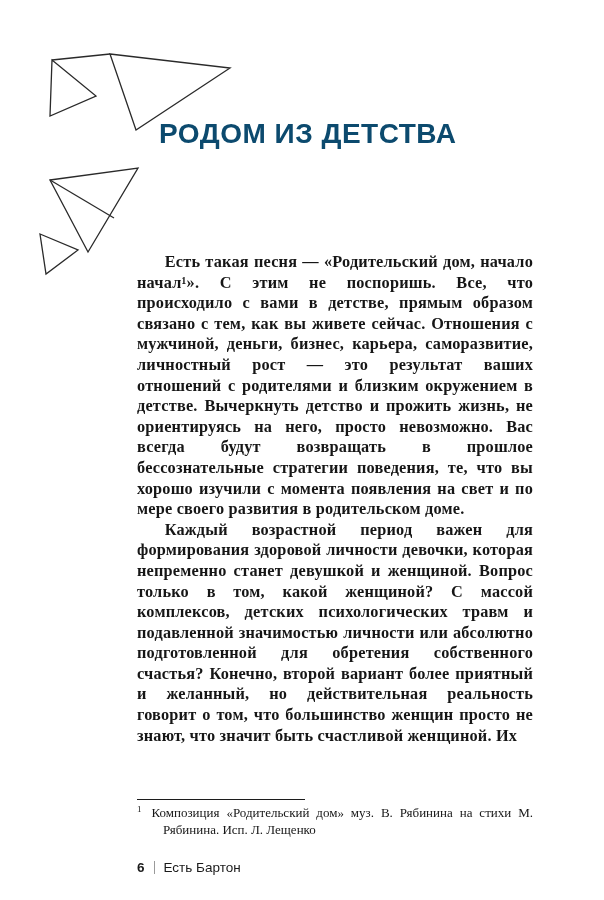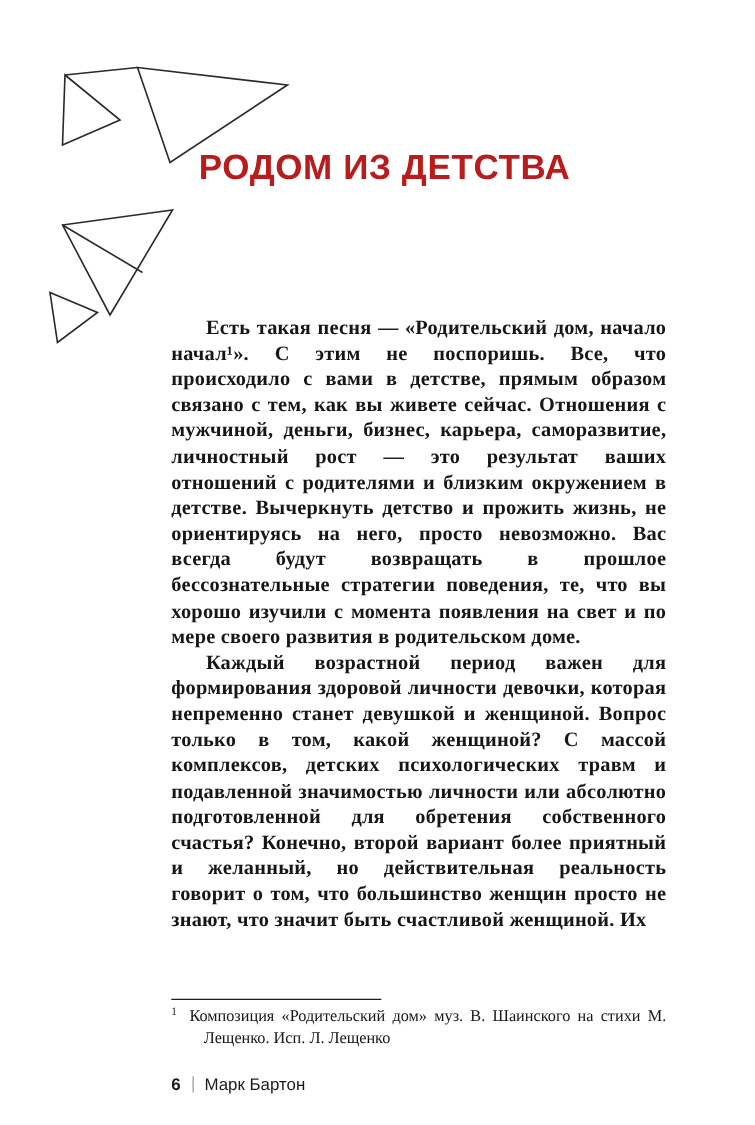--- a/index.html
+++ b/index.html
@@ -22,21 +22,21 @@
   }
   .chapter-title {
     position: absolute;
     left: 159px;
     top: 118px;
     width: 400px;
     font-family: "Liberation Sans", sans-serif;
     font-weight: 700;
     font-size: 28px;
     letter-spacing: 0.5px;
-    color: #b91c1c;
+    color: #0c4a6e;
     white-space: nowrap;
   }
   .body-text {
     position: absolute;
     left: 137px;
     top: 252px;
     width: 396px;
     font-size: 16.3px;
     line-height: 20.6px;
     text-align: justify;
@@ -107,21 +107,21 @@
 
   <div class="chapter-title">РОДОМ ИЗ ДЕТСТВА</div>
 
   <div class="body-text">
     <p>Есть такая песня — «Родительский дом, начало начал¹». С этим не поспоришь. Все, что происходило с вами в детстве, прямым образом связано с тем, как вы живете сейчас. Отношения с мужчиной, деньги, бизнес, карьера, саморазвитие, личностный рост — это результат ваших отношений с родителями и близким окружением в детстве. Вычеркнуть детство и прожить жизнь, не ориентируясь на него, просто невозможно. Вас всегда будут возвращать в прошлое бессознательные стратегии поведения, те, что вы хорошо изучили с момента появления на свет и по мере своего развития в родительском доме.</p>
     <p>Каждый возрастной период важен для формирования здоровой личности девочки, которая непременно станет девушкой и женщиной. Вопрос только в том, какой женщиной? С массой комплексов, детских психологических травм и подавленной значимостью личности или абсолютно подготовленной для обретения собственного счастья? Конечно, второй вариант более приятный и желанный, но действительная реальность говорит о том, что большинство женщин просто не знают, что значит быть счастливой женщиной. Их</p>
   </div>
 
   <div class="footnote-rule"></div>
 
-  <div class="footnote"><sup>1</sup><span>Композиция «Родительский дом»  муз. В. Шаинского на стихи М. Лещенко. Исп. Л. Лещенко</span></div>
+  <div class="footnote"><sup>1</sup><span>Композиция «Родительский дом»  муз. В. Рябинина на стихи М. Рябинина. Исп. Л. Лещенко</span></div>
 
   <div class="footer">
     <span class="page-num">6</span>
     <span class="sep"></span>
-    <span>Марк Бартон</span>
+    <span>Есть Бартон</span>
   </div>
 
 </div>
 
 </body></html>

